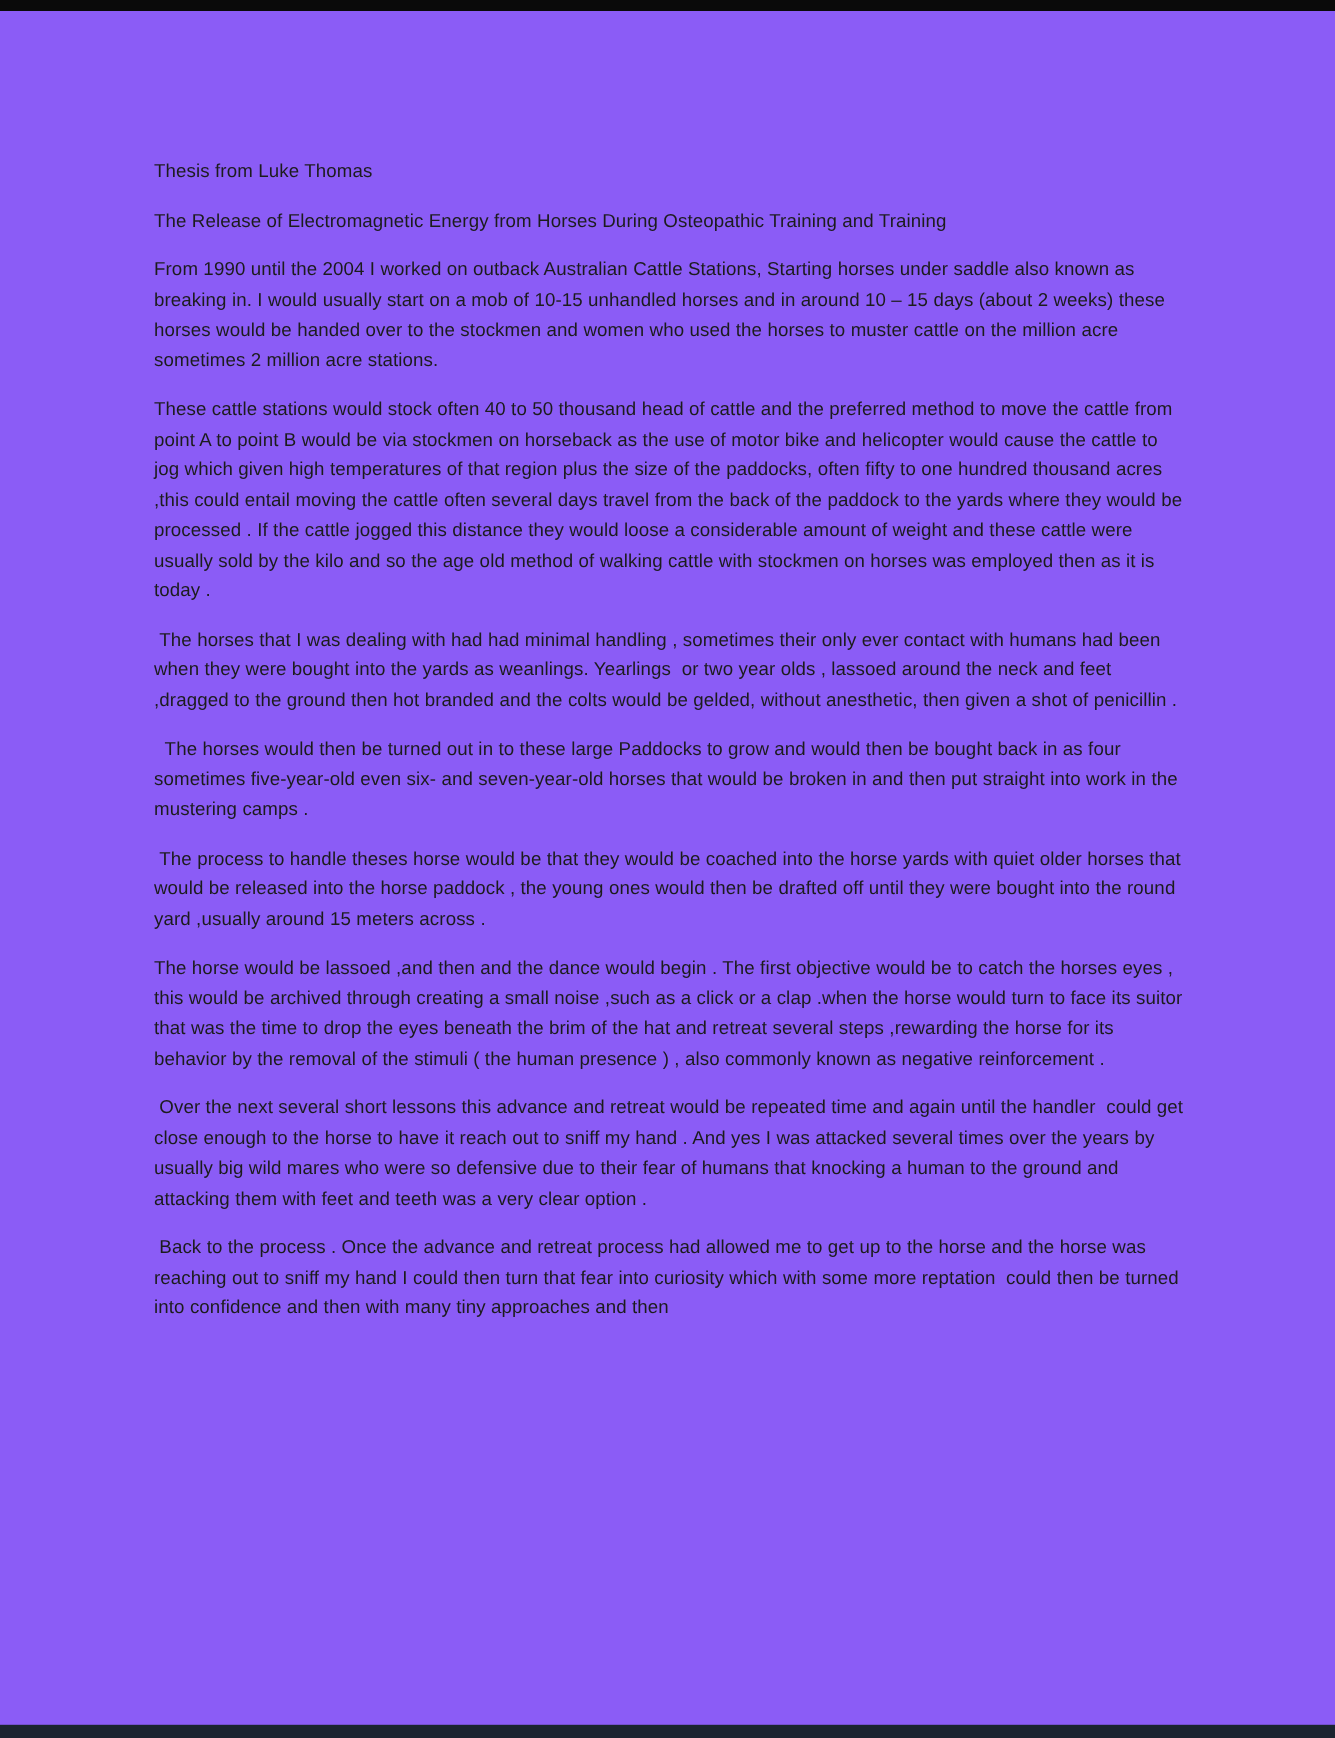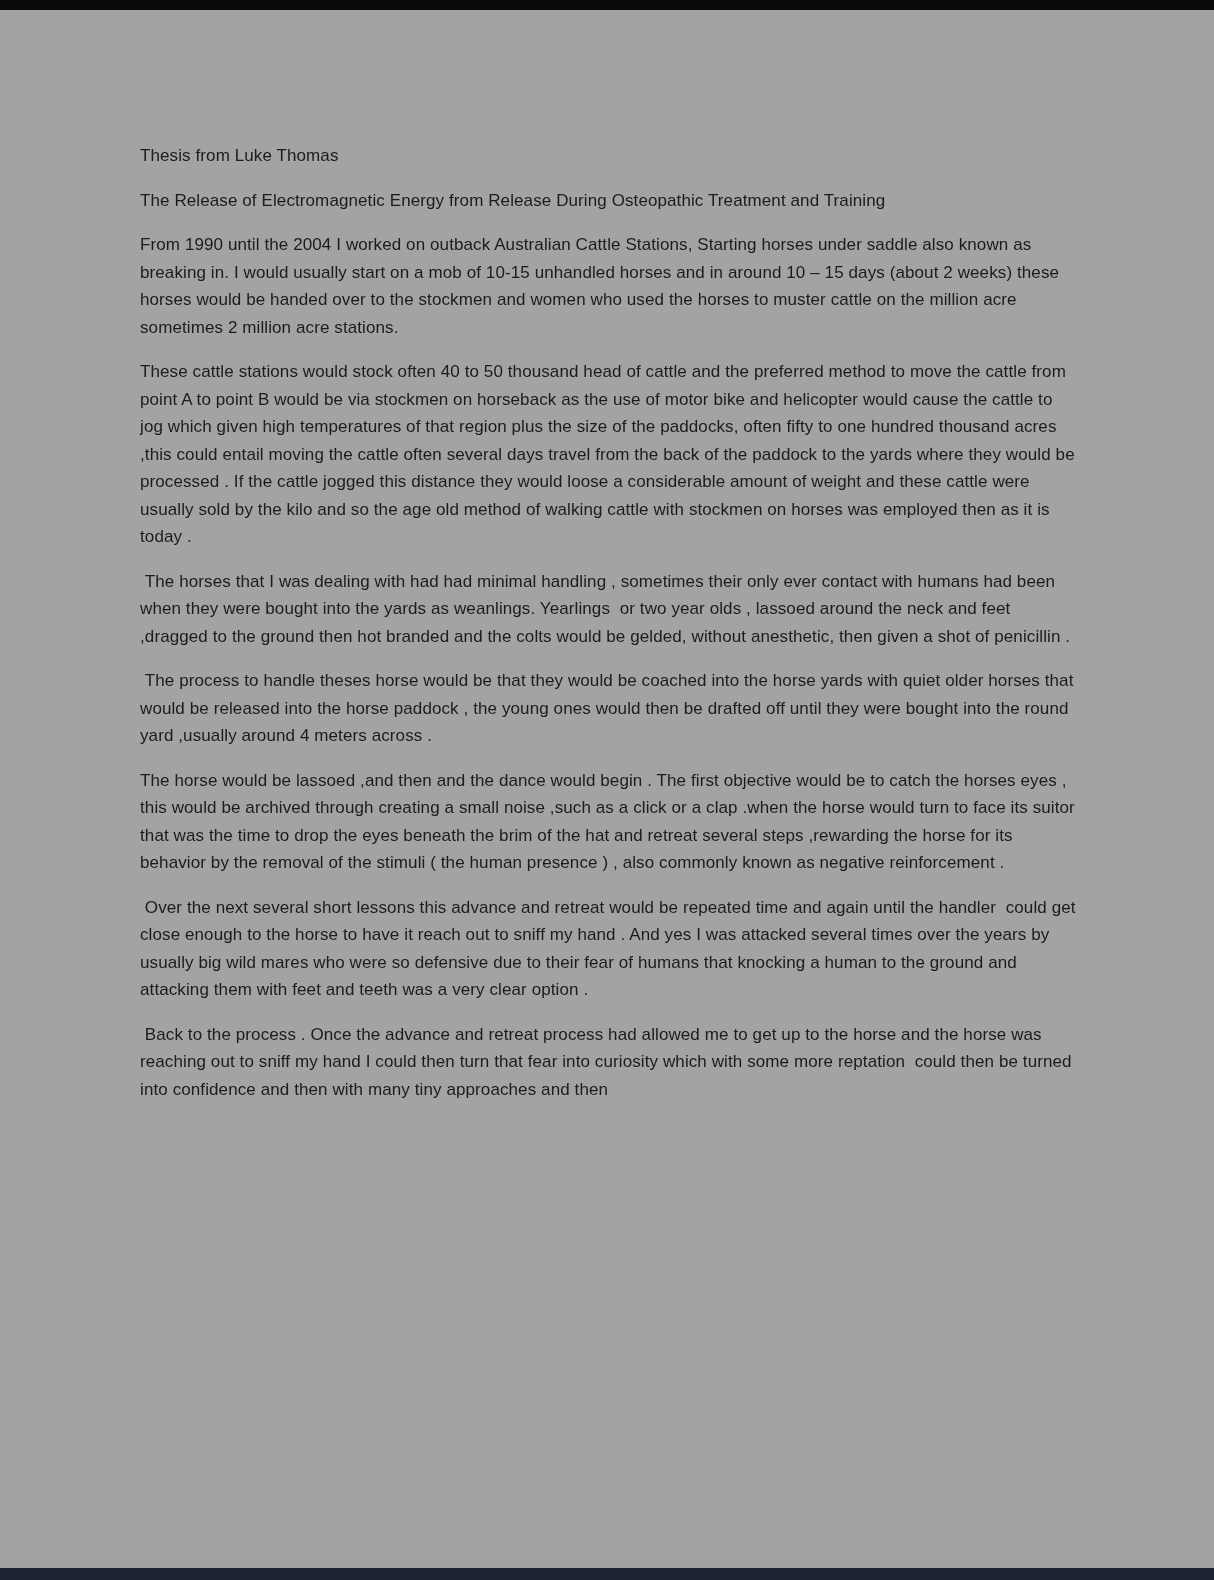--- a/index.html
+++ b/index.html
@@ -30,21 +30,21 @@
     width: 100%;
     height: 12px;
     background: #1b2430;
   }
   .page {
     position: absolute;
     top: 0;
     left: 0;
     width: 100%;
     height: 100%;
-    background: #a3a3a3;
+    background: #8b5cf6;
     box-sizing: border-box;
     padding: 142px 136px 40px 140px;
   }
   .doc-text p {
     margin: 0 0 17px 0;
     font-size: 17px;
     line-height: 27.5px;
     white-space: pre-wrap;
     text-align: left;
     letter-spacing: 0.1px;
@@ -60,25 +60,26 @@
     line-height: 27.5px;
     margin: 0 0 17px 0;
   }
 </style>
 </head>
 <body>
 
 <div class="page">
   <div class="doc-text">
     <p class="author-line">Thesis from Luke Thomas</p>
-    <p class="doc-title">The Release of Electromagnetic Energy from Release During Osteopathic Treatment and Training</p>
+    <p class="doc-title">The Release of Electromagnetic Energy from Horses During Osteopathic Training and Training</p>
     <p>From 1990 until the 2004 I worked on outback Australian Cattle Stations, Starting horses under saddle also known as breaking in. I would usually start on a mob of 10-15 unhandled horses and in around 10 – 15 days (about 2 weeks) these horses would be handed over to the stockmen and women who used the horses to muster cattle on the million acre sometimes 2 million acre stations.</p>
     <p>These cattle stations would stock often 40 to 50 thousand head of cattle and the preferred method to move the cattle from point A to point B would be via stockmen on horseback as the use of motor bike and helicopter would cause the cattle to jog which given high temperatures of that region plus the size of the paddocks, often fifty to one hundred thousand acres ,this could entail moving the cattle often several days travel from the back of the paddock to the yards where they would be processed . If the cattle jogged this distance they would loose a considerable amount of weight and these cattle were usually sold by the kilo and so the age old method of walking cattle with stockmen on horses was employed then as it is today .</p>
     <p> The horses that I was dealing with had had minimal handling , sometimes their only ever contact with humans had been when they were bought into the yards as weanlings. Yearlings  or two year olds , lassoed around the neck and feet ,dragged to the ground then hot branded and the colts would be gelded, without anesthetic, then given a shot of penicillin .</p>
-    <p> The process to handle theses horse would be that they would be coached into the horse yards with quiet older horses that would be released into the horse paddock , the young ones would then be drafted off until they were bought into the round yard ,usually around 4 meters across .</p>
+    <p>  The horses would then be turned out in to these large Paddocks to grow and would then be bought back in as four sometimes five-year-old even six- and seven-year-old horses that would be broken in and then put straight into work in the mustering camps .</p>
+    <p> The process to handle theses horse would be that they would be coached into the horse yards with quiet older horses that would be released into the horse paddock , the young ones would then be drafted off until they were bought into the round yard ,usually around 15 meters across .</p>
     <p>The horse would be lassoed ,and then and the dance would begin . The first objective would be to catch the horses eyes , this would be archived through creating a small noise ,such as a click or a clap .when the horse would turn to face its suitor that was the time to drop the eyes beneath the brim of the hat and retreat several steps ,rewarding the horse for its behavior by the removal of the stimuli ( the human presence ) , also commonly known as negative reinforcement .</p>
     <p> Over the next several short lessons this advance and retreat would be repeated time and again until the handler  could get close enough to the horse to have it reach out to sniff my hand . And yes I was attacked several times over the years by usually big wild mares who were so defensive due to their fear of humans that knocking a human to the ground and attacking them with feet and teeth was a very clear option .</p>
     <p> Back to the process . Once the advance and retreat process had allowed me to get up to the horse and the horse was reaching out to sniff my hand I could then turn that fear into curiosity which with some more reptation  could then be turned into confidence and then with many tiny approaches and then</p>
   </div>
 </div>
 
 <div class="top-bar"></div>
 <div class="bottom-bar"></div>
 
 </body></html>

